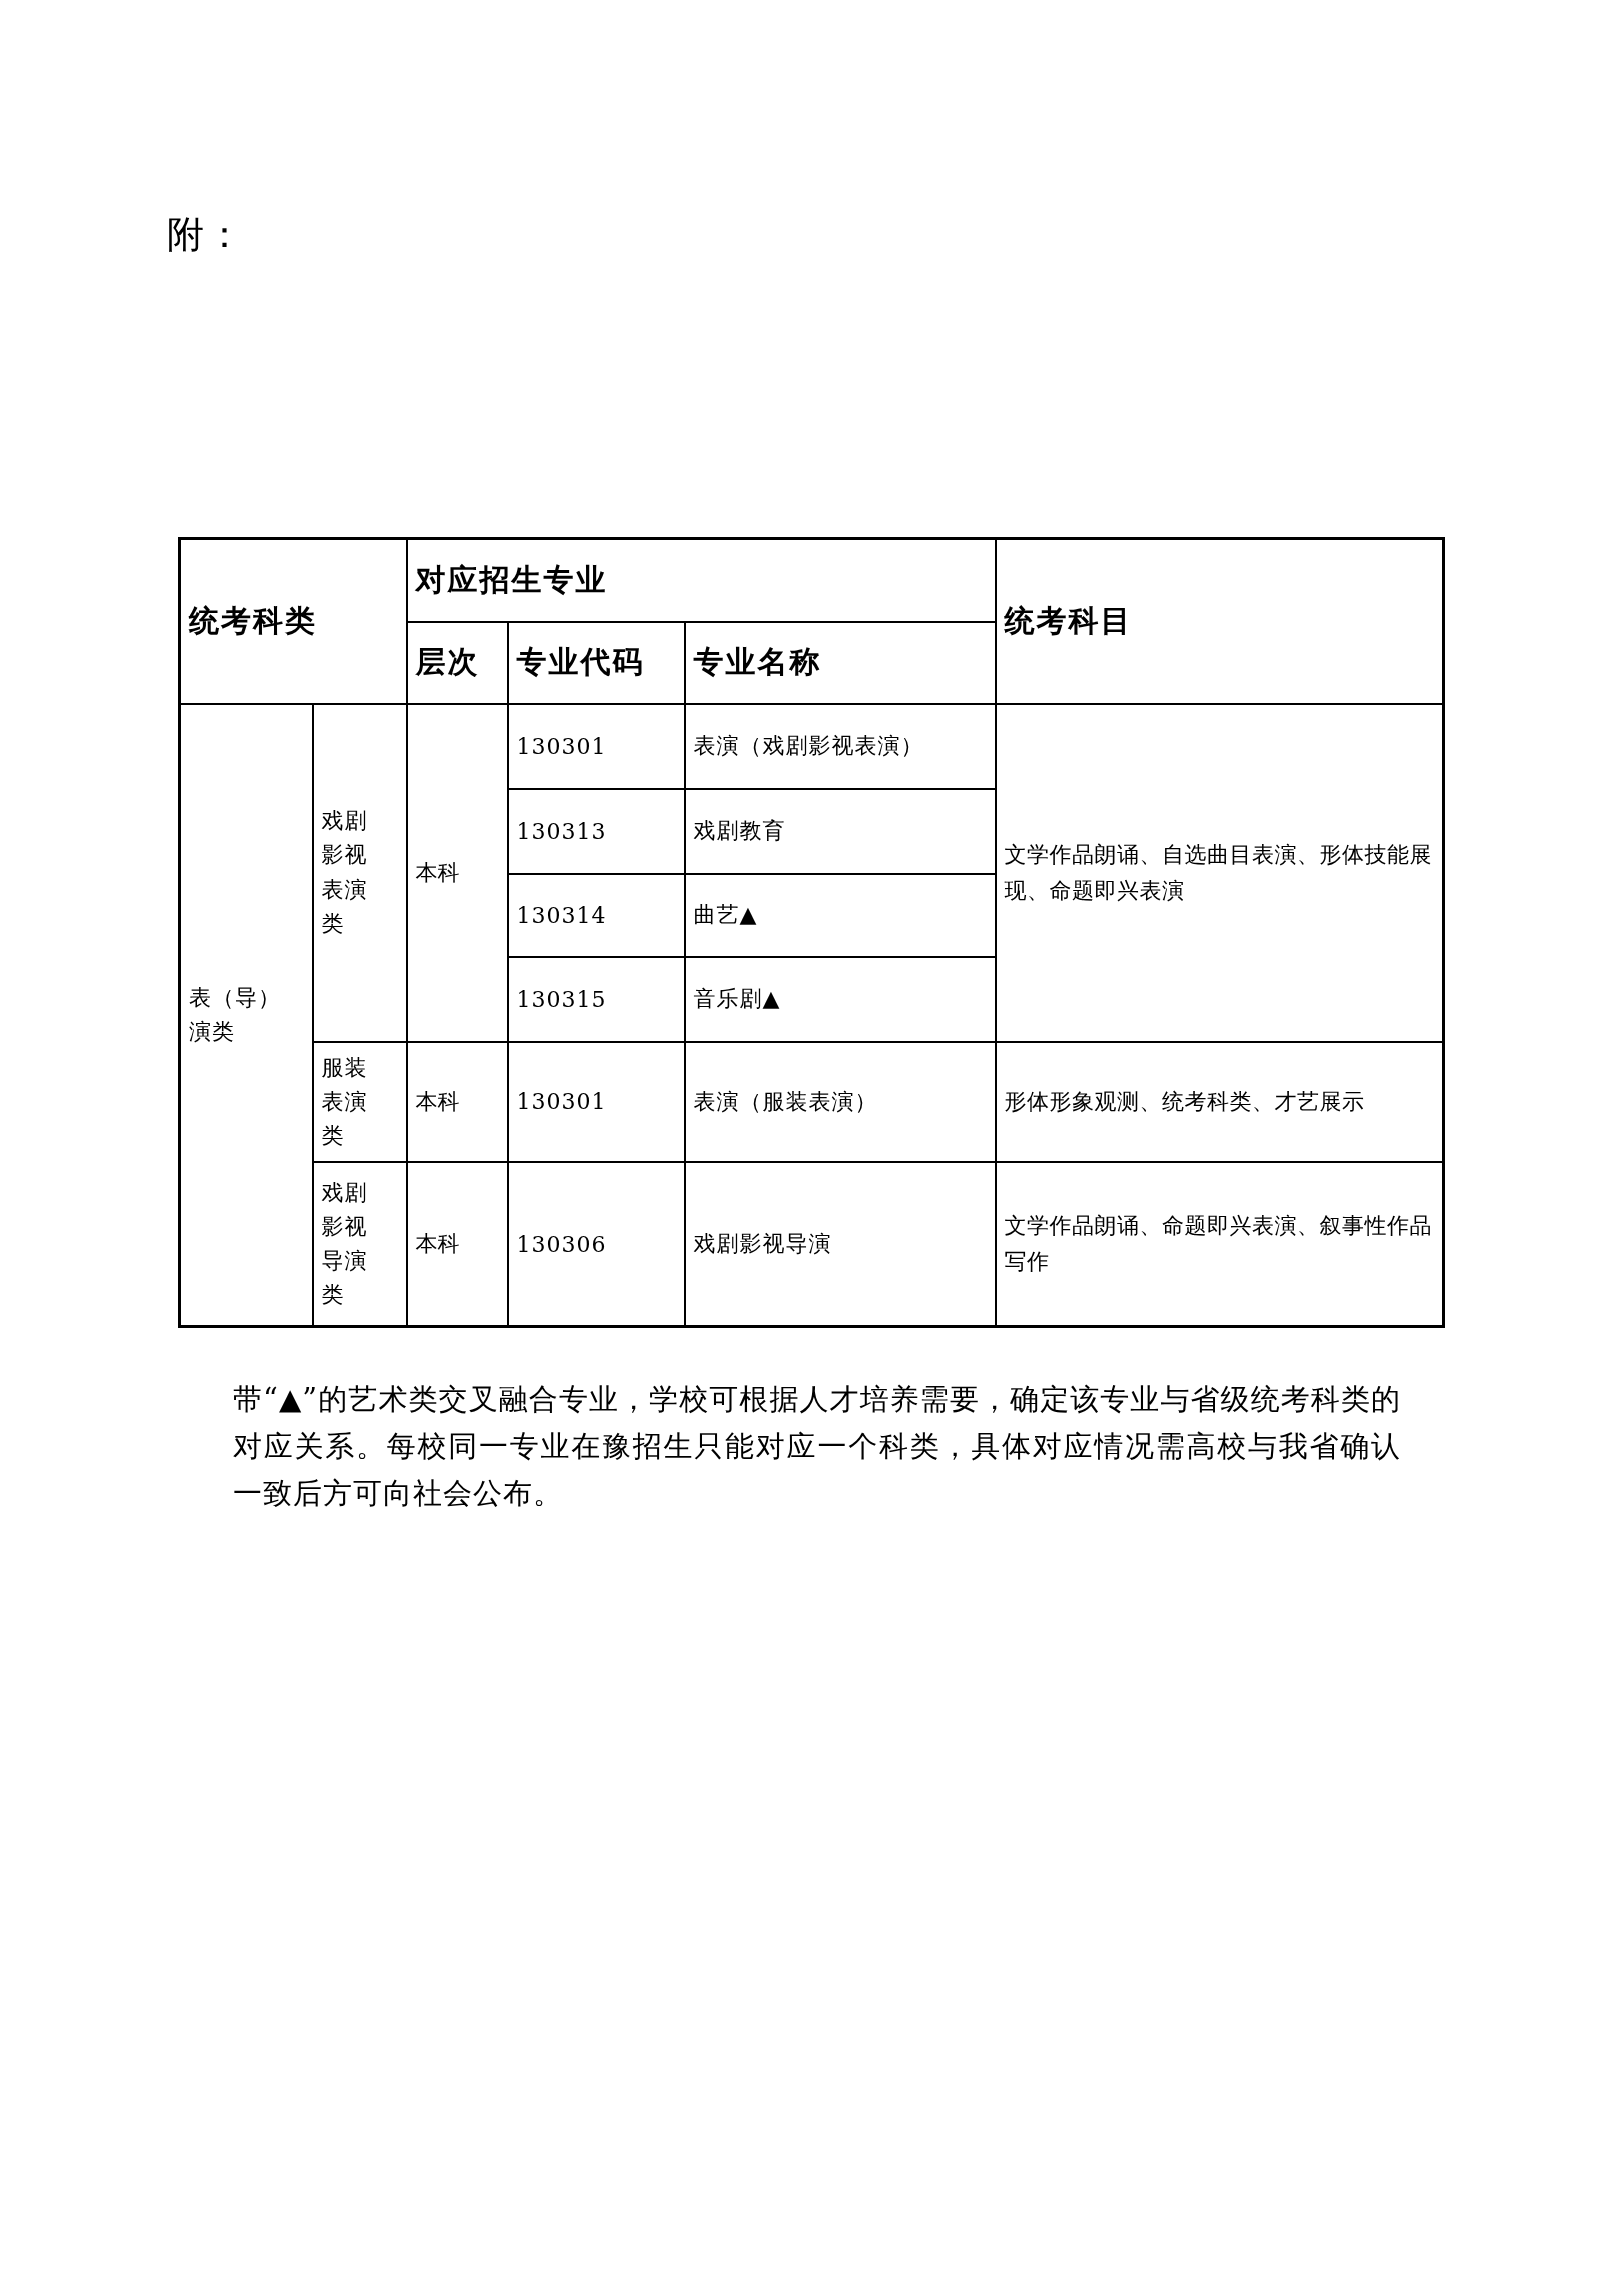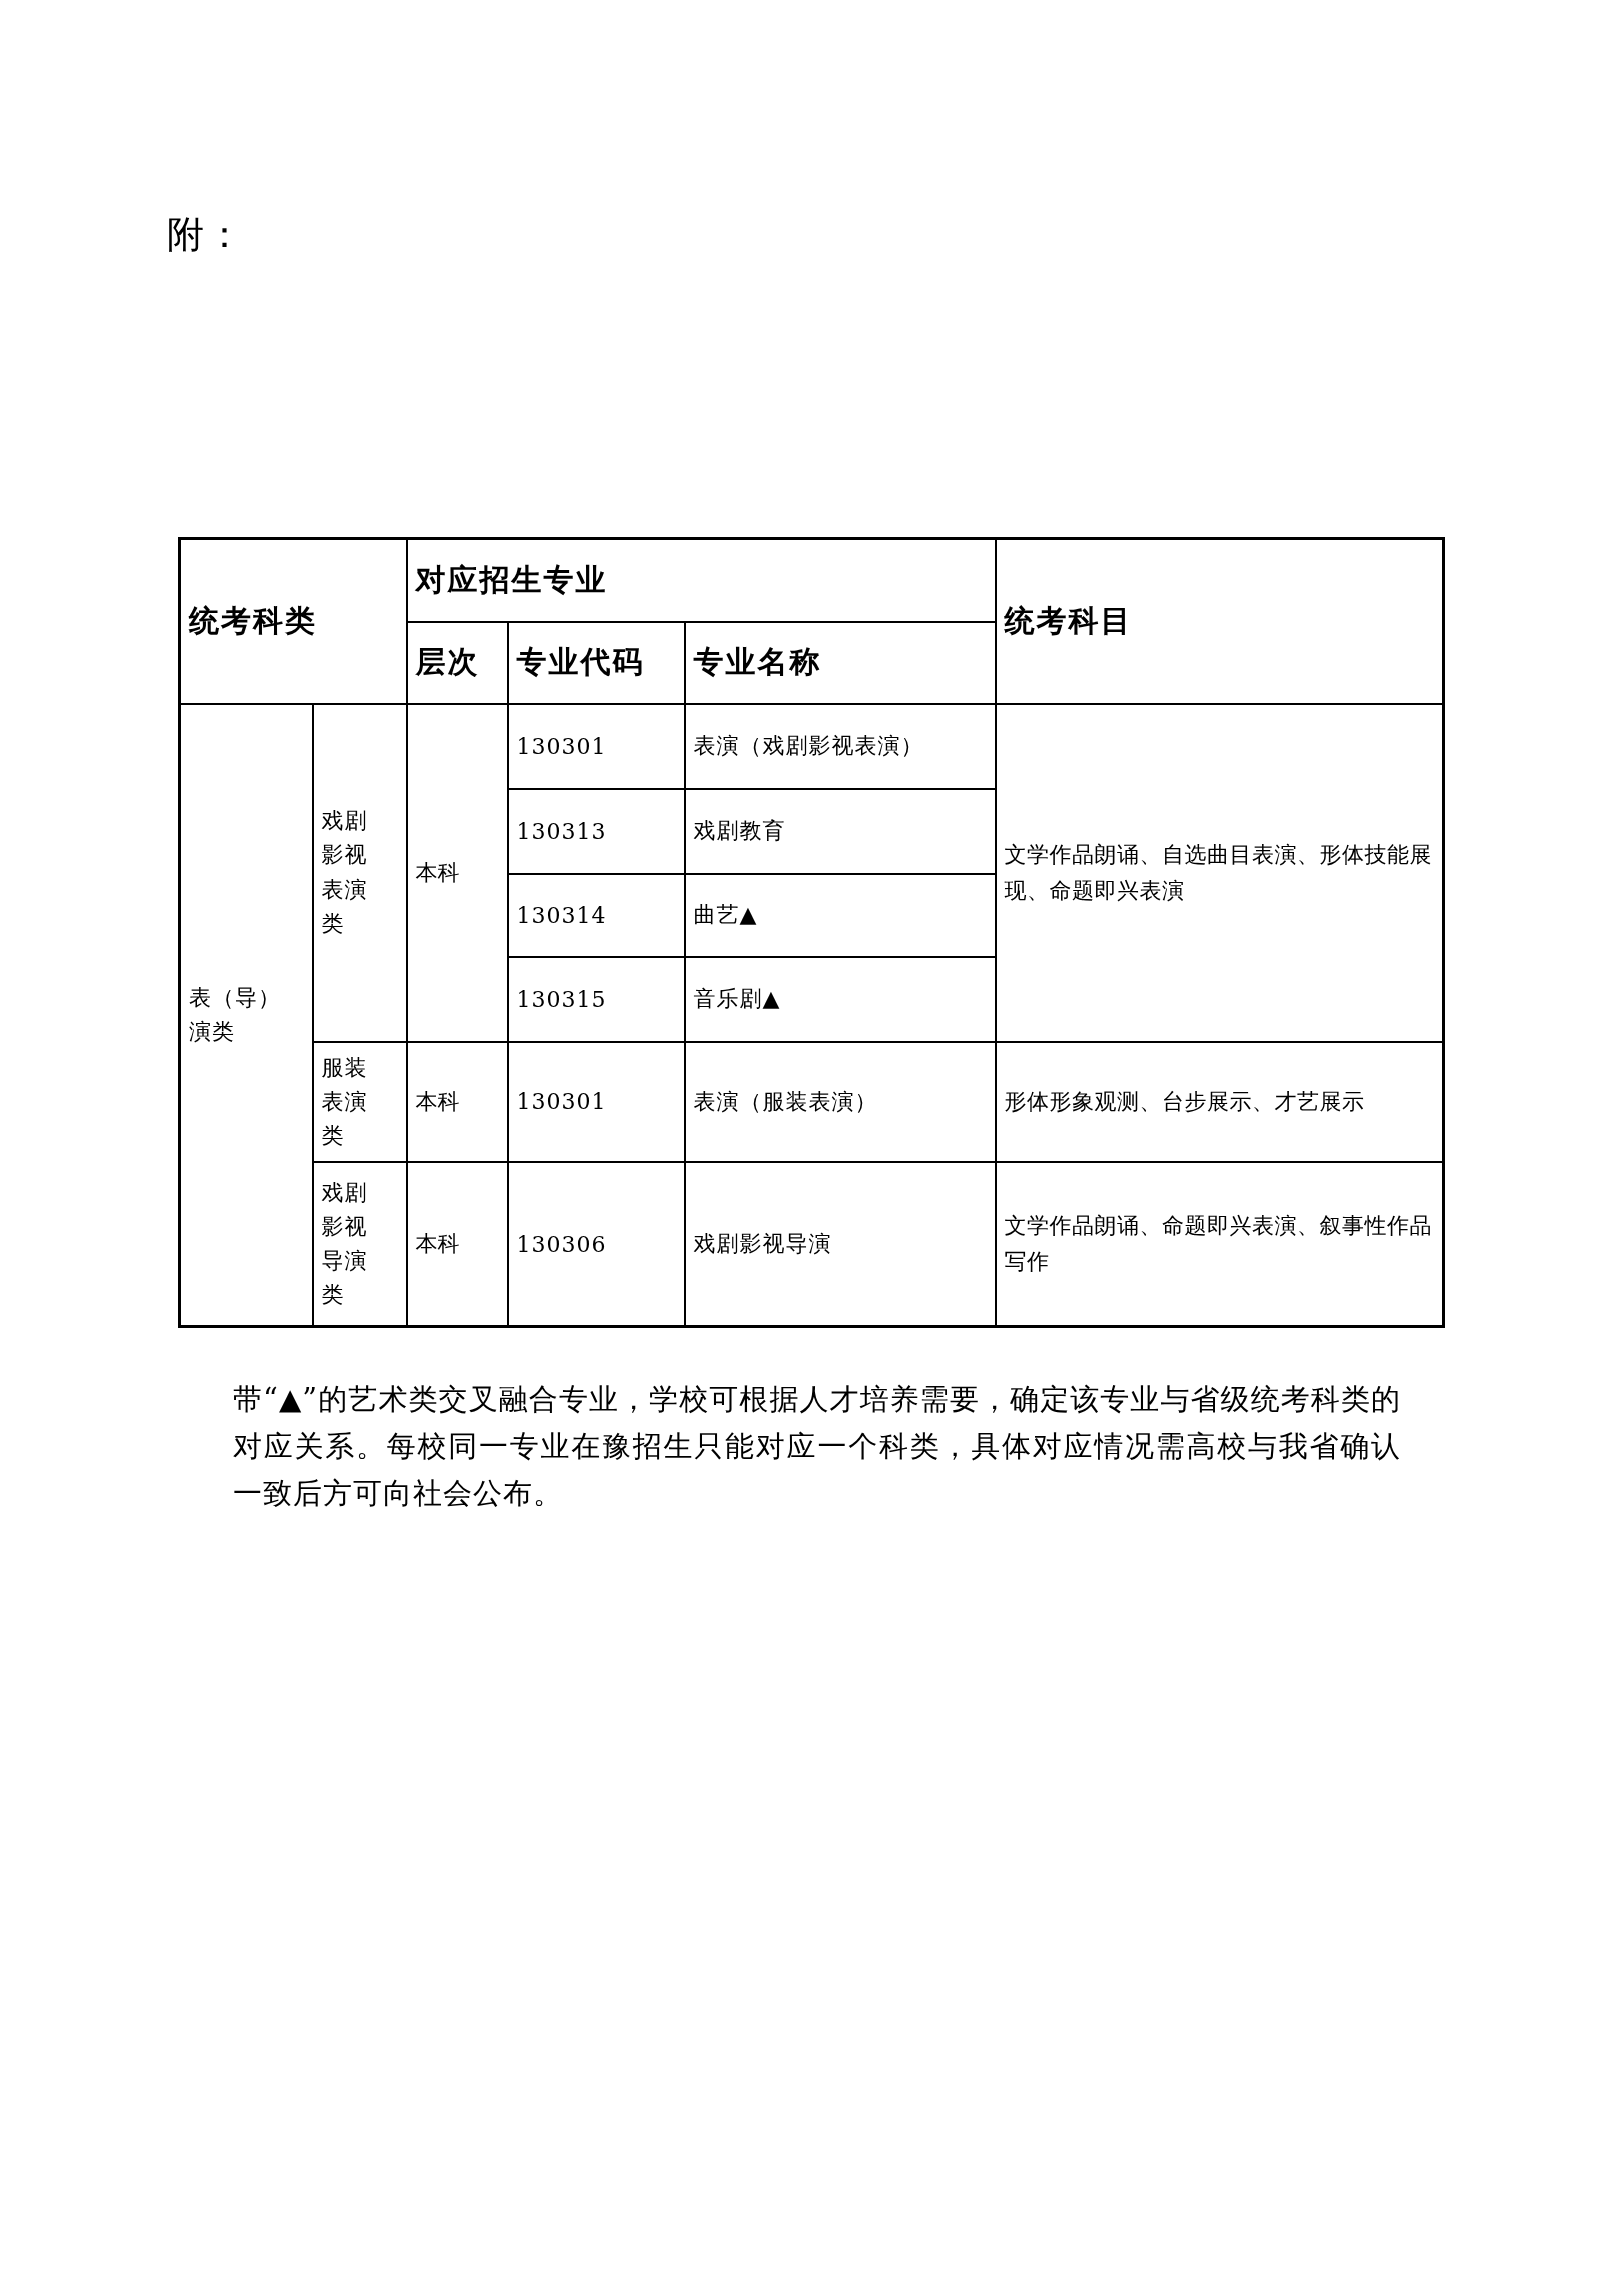--- a/index.html
+++ b/index.html
@@ -150,21 +150,21 @@
       <td class="name-cell">音乐剧▲</td>
     </tr>
 
     <tr style="height:117px">
       <td class="vstack">服装
 表演
 类</td>
       <td>本科</td>
       <td class="code-cell">130301</td>
       <td class="name-cell">表演（服装表演）</td>
-      <td class="subjects-cell">形体形象观测、台步展示、才艺展示</td>
+      <td class="subjects-cell">形体形象观测、统考科类、才艺展示</td>
     </tr>
 
     <tr style="height:165px">
       <td class="vstack">戏剧
 影视
 导演
 类</td>
       <td>本科</td>
       <td class="code-cell">130306</td>
       <td class="name-cell">戏剧影视导演</td>

